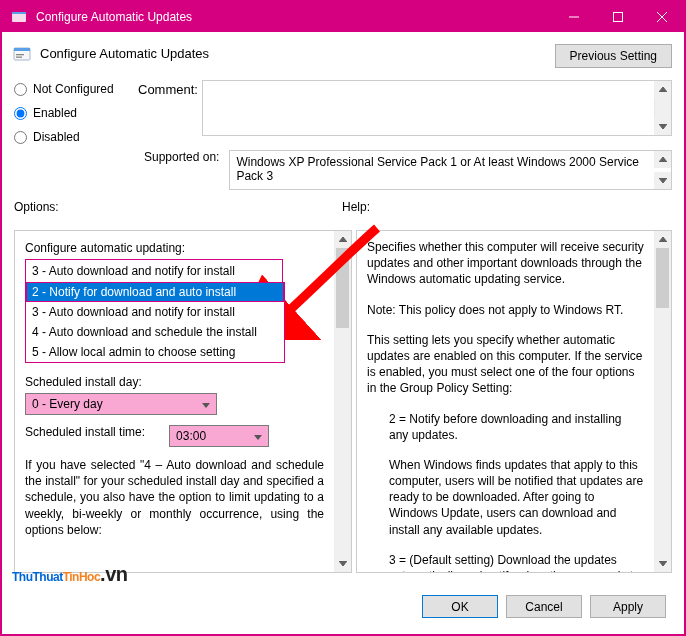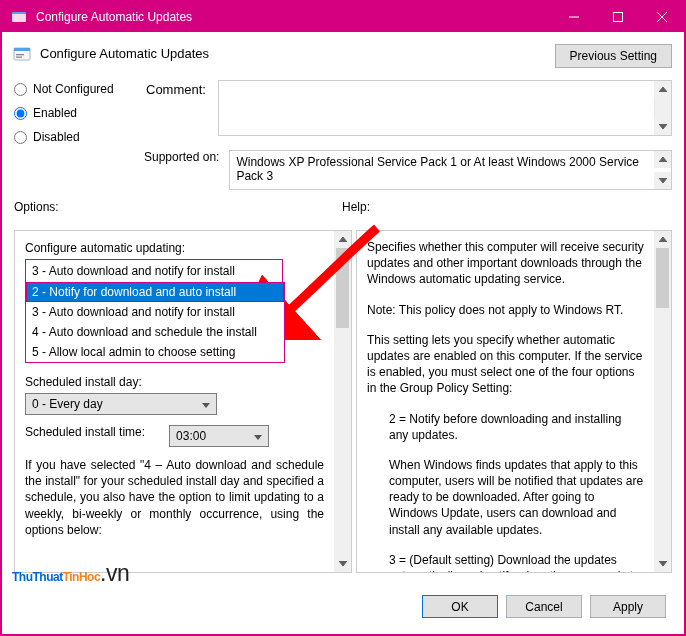--- a/index.html
+++ b/index.html
@@ -16,21 +16,21 @@
 .content { padding: 8px 8px 8px 8px; height: calc(100% - 30px); display: flex; flex-direction: column; }
 
 
 .header-row { display: flex; align-items: flex-start; padding: 4px 0 12px 2px; gap: 8px; }
 .header-row .hicon { width: 20px; height: 20px; }
 .header-row .htitle { font-size: 13px; flex: 1; padding-top: 2px;}
 .nav-buttons { display: flex; gap: 8px; padding-right: 4px; flex-direction: column;}
 .nav-buttons button { background: #e1e1e1; border: 1px solid #adadad; height: 24px; padding: 0 14px; cursor: pointer; }
 
 
-.cfg-row { display: flex; gap: 12px; padding: 0 4px 6px 4px; }
+.cfg-row { display: flex; gap: 4px; padding: 0 4px 6px 4px; }
 .radio-col { width: 120px; display: flex; flex-direction: column; gap: 10px; padding-top: 2px;}
 .radio-item { display: flex; align-items: center; gap: 6px; }
 .radio-item input { width: 13px; height: 13px; }
 .label-col { padding-top: 2px; }
 .comment-label { font-size: 13px; }
 .comment-box { flex: 1; border: 1px solid #cccccc; height: 56px; position: relative; background: #fff; }
 .comment-box .vscroll { position: absolute; right: 0; top: 0; bottom: 0; width: 17px; background: #f0f0f0; border-left: 1px solid #e8e8e8;}
 .arrowbtn { height: 17px; width: 17px; background: #f0f0f0; display:flex; align-items:center; justify-content:center; position:absolute; }
 .arrowbtn.up { top:0; right:0; }
 .arrowbtn.down { bottom:0; right:0; }
@@ -52,42 +52,42 @@
 .vscroll2 { position:absolute; right:0; top:0; bottom:0; width:17px; background:#f0f0f0; }
 .scroll-thumb { position:absolute; background:#cdcdcd; left:2px; right:2px; }
 
 
 .optlabel { margin: 2px 0 4px 0; }
 .dropdown { border: 1.5px solid #d4007f; width: 258px; position:relative; background:#fff; margin-bottom: 2px;}
 .dropdown .sel { padding: 3px 6px; height: 22px; display:flex; align-items:center; background:#fff;}
 .dropdown-list { position:absolute; top: 22px; left:-1px; width: 260px; border:1.5px solid #d4007f; border-top:none; background:#fff; z-index:5; }
 .dropdown-list .opt { padding: 3px 6px; }
 .dropdown-list .opt.hl { background: #0078d7; color: #fff; outline: 1.5px solid #d4007f; outline-offset:-1px;}
-.sel-combo { border:1px solid #7a7a7a; height: 22px; display:flex; align-items:center; justify-content:space-between; padding: 0 4px 0 6px; background:#e5e5e5;}
+.sel-combo { border:1px solid #7a7a7a; height: 22px; display:flex; align-items:center; justify-content:space-between; padding: 0 4px 0 6px; background:#f9a8d4;}
 .sel-combo .chev { width: 10px; }
 .sched-row { margin-top: 92px; }
 .time-row { display:flex; align-items:flex-start; gap:24px; margin-top:10px; }
 .time-row .combo-sm { width: 100px;}
 .just { text-align: justify; margin-top:10px; line-height:1.35;}
 .help-inner p { margin-bottom: 14px; line-height:1.35; }
 .help-inner .indent { padding-left: 22px; }
 
 
 .footer { padding: 10px 10px 8px 10px; display:flex; justify-content:flex-end; gap:8px;}
 .footer button { background:#e1e1e1; border:1px solid #adadad; width: 76px; height:23px; cursor:pointer;}
 .footer button.primary { border: 1.5px solid #0078d7; }
 
 
 .arrow-anno { position:absolute; pointer-events:none; }
 
 
 .watermark { position:absolute; bottom: 46px; left: 10px; font-family: Arial, sans-serif; font-weight: bold; font-size: 26px; letter-spacing: -0.5px; }
 .watermark .blue { color: #0066d6; }
 .watermark .orange { color: #f58220; }
-.watermark .dot { color:#222; font-weight:normal; font-size:23px; }
+.watermark .dot { color:#222; font-weight:bold; font-size:20px; }
 </style>
 </head>
 <body>
 
 <div class="titlebar">
   <span class="icon-slot">
     <svg width="16" height="16">
         <rect x="1" y="3" width="14" height="10" rx="1" fill="#fff" opacity="0.85"></rect>
         <rect x="1" y="3" width="14" height="2" fill="#5aa0e6"></rect>
       </svg>

